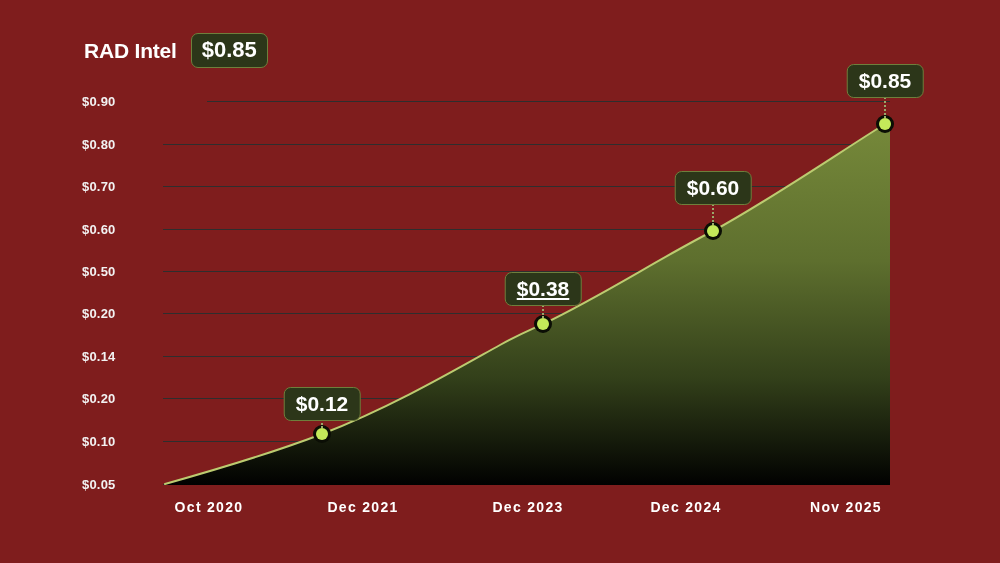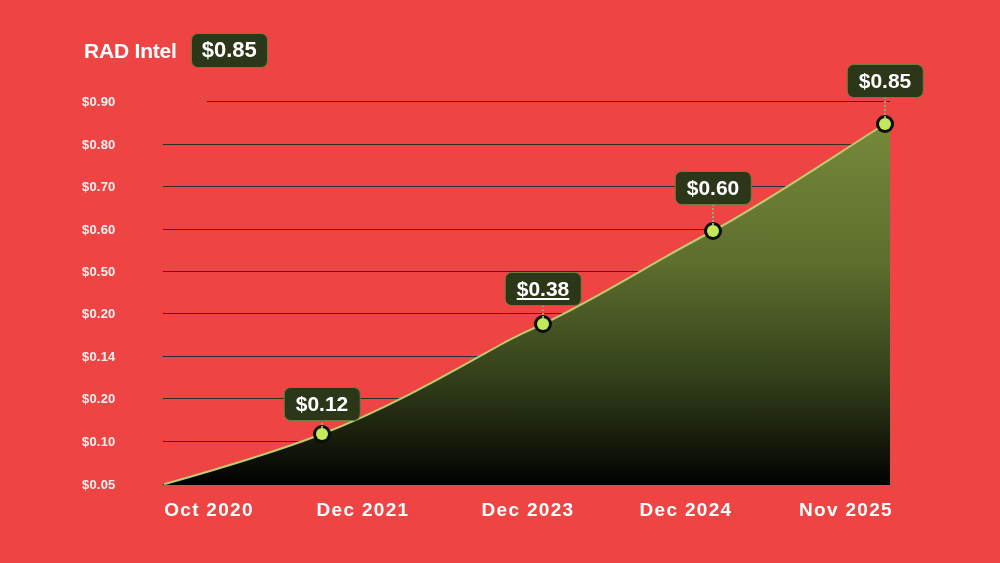--- a/index.html
+++ b/index.html
@@ -13,21 +13,21 @@
     height: 563px;
     overflow: hidden;
     font-family: "Liberation Sans", sans-serif;
     position: relative;
   }
   #stage {
     position: absolute;
     top: 0; left: 0;
     width: 1000px;
     height: 563px;
-    background: #ef4444;
+    background: #7f1d1d;
   }
 
   
   #header {
     position: absolute;
     left: 84px;
     top: 33px;
     display: flex;
     align-items: center;
     gap: 14px;
@@ -75,21 +75,21 @@
     position: absolute;
     left: 82px;
     top: 0;
     width: 72px;
     height: 563px;
   }
   .xtick {
     position: absolute;
     top: 500px;
     color: #ffffff;
-    font-size: 19px;
+    font-size: 14px;
     font-weight: 700;
     letter-spacing: 1.3px;
     white-space: nowrap;
     transform: translateX(-50%);
     line-height: 1;
   }
 
   
   .callout {
     position: absolute;

